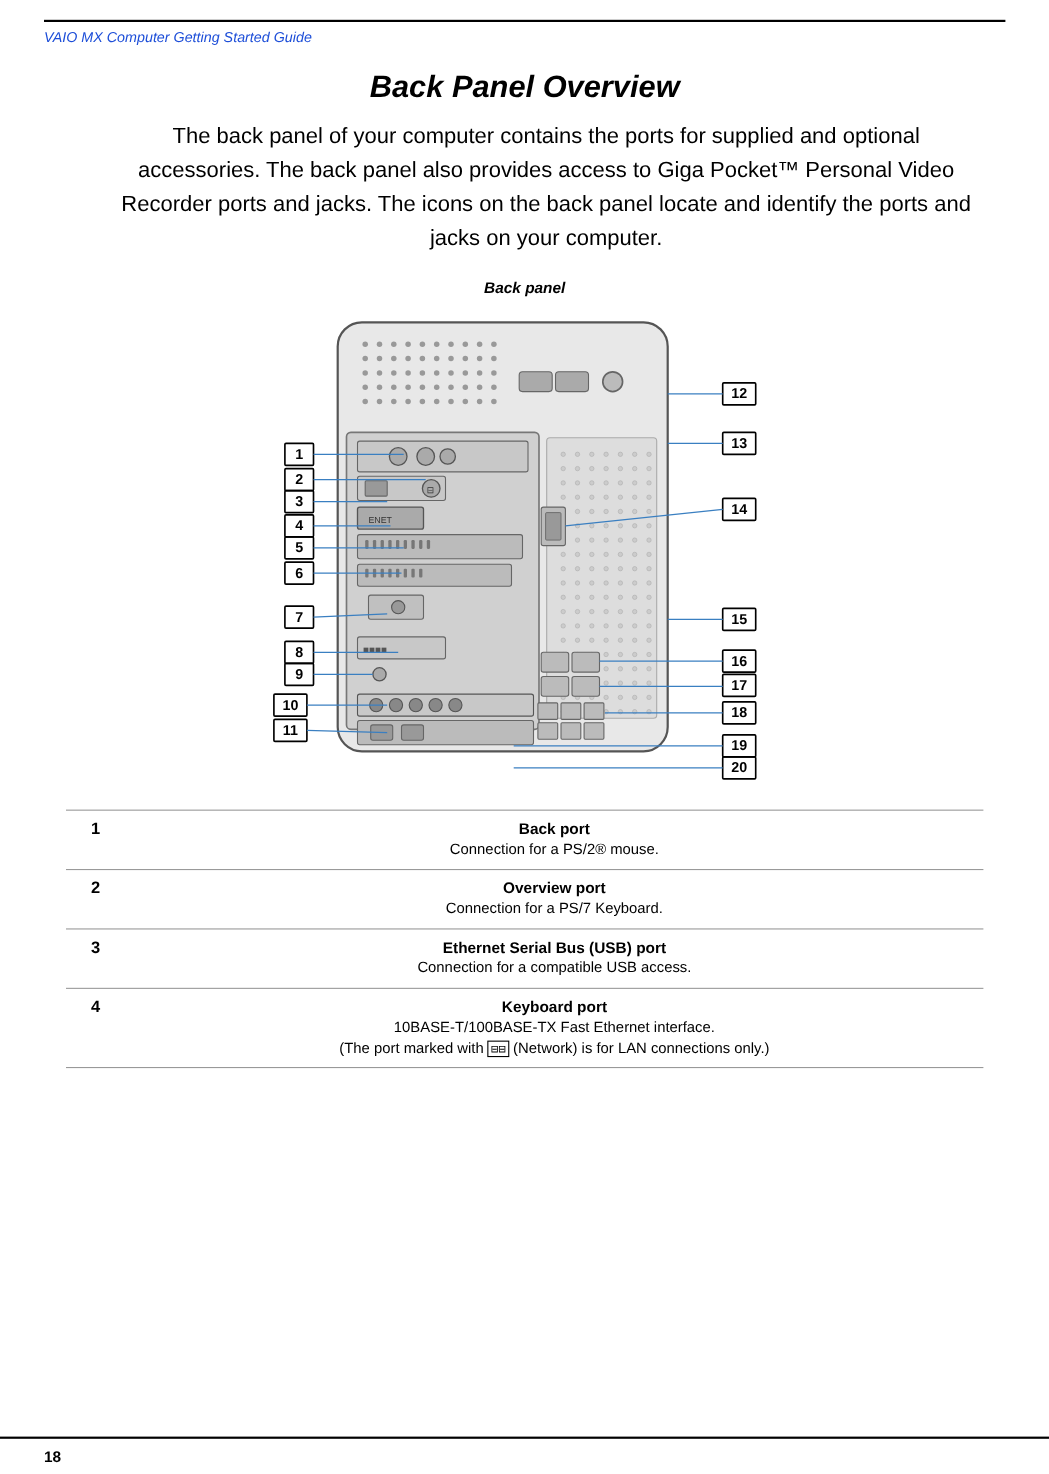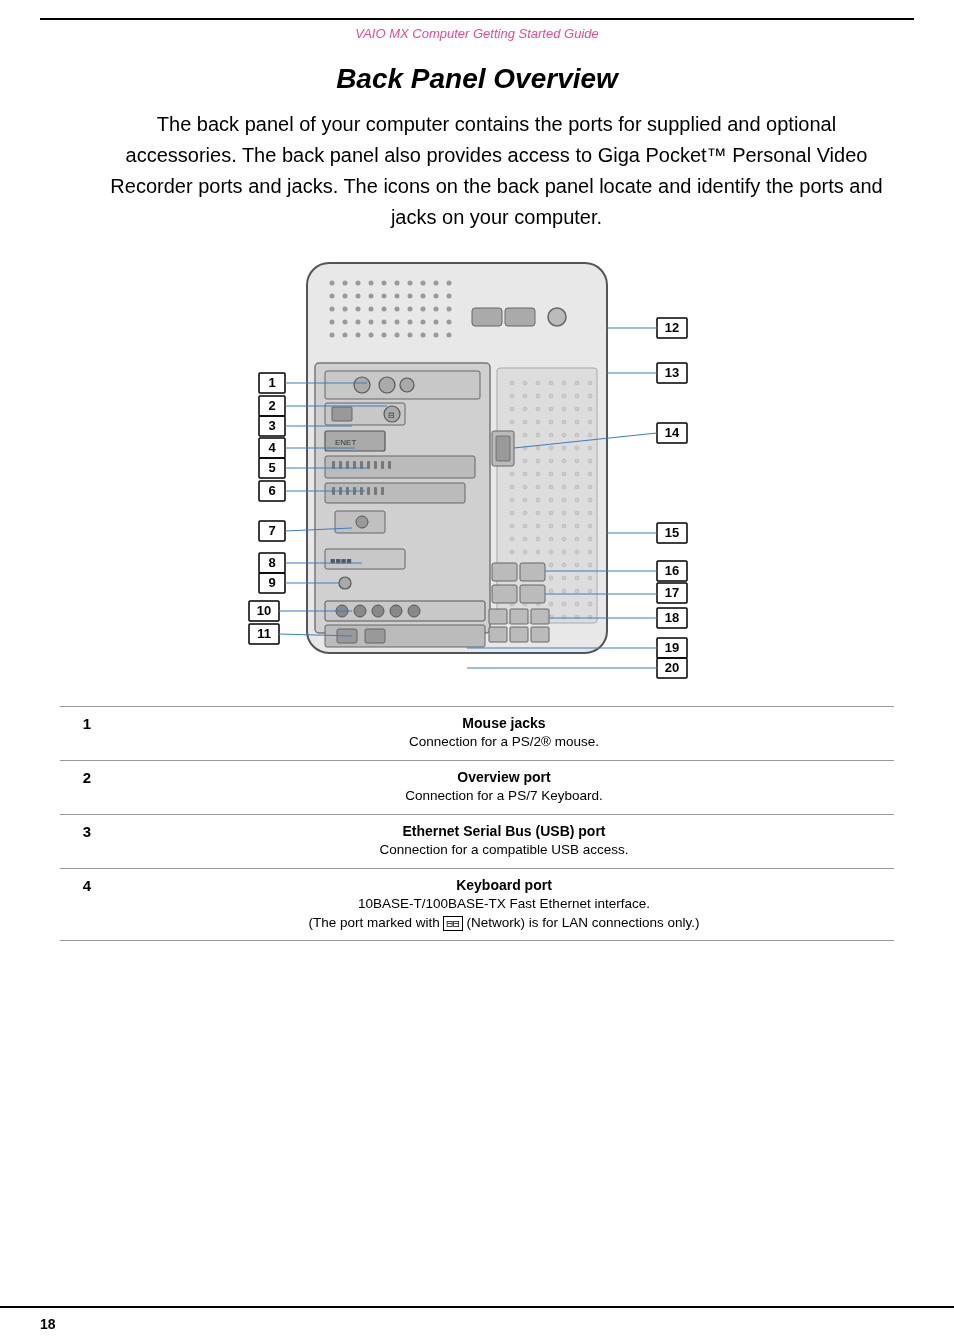--- a/index.html
+++ b/index.html
@@ -19,22 +19,21 @@
       flex-direction: column;
     }
     .top-border {
       border-top: 2px solid #000;
       margin: 18px 40px 0 40px;
     }
     .header {
       padding: 6px 40px 0 40px;
       font-style: italic;
       font-size: 13px;
-      color: #ec4899;
-      text-align: center;
+      color: #1d4ed8;
     }
     .content {
       padding: 0 60px;
       flex: 1;
       text-align: center;
     }
     .page-title {
       font-size: 28px;
       font-weight: bold;
       font-style: italic;
@@ -107,20 +106,21 @@
 <div class="page">
   <div class="top-border"></div>
   <div class="header">
     <span>VAIO MX Computer Getting Started Guide</span>
   </div>
 
   <div class="content">
     <h1 class="page-title">Back Panel Overview</h1>
     <p class="intro-text">The back panel of your computer contains the ports for supplied and optional accessories. The back panel also provides access to Giga Pocket™ Personal Video Recorder ports and jacks. The icons on the back panel locate and identify the ports and jacks on your computer.</p>
 
+    <p class="back-panel-label">Back panel</p>
 
     <div class="diagram-container">
       <svg width="580" height="435" viewBox="0 0 580 435" xmlns="http://www.w3.org/2000/svg" font-family="Arial, sans-serif" font-size="12">
 
         <rect x="120" y="10" width="300" height="390" rx="22" ry="22" fill="#e8e8e8" stroke="#555" stroke-width="2"></rect>
 
         <g fill="#999" stroke="none">
 
           <circle cx="145" cy="30" r="2.5"></circle> 
             <circle cx="158" cy="30" r="2.5"></circle> 
@@ -473,21 +473,21 @@
         <text x="485" y="419" text-anchor="middle" font-size="13" font-weight="bold" fill="#000">20</text>
         <line x1="280" y1="415" x2="470" y2="415" stroke="#3a7fc1" stroke-width="1.2"></line>
       </svg>
     </div>
 
     <table class="port-table">
       <tbody id="port-table-body">
       <tr>
             <td class="port-num">1</td>
             <td class="port-detail">
-              <span class="port-name">Mouse jacks</span>
+              <span class="port-name">Back port</span>
               <span class="port-desc">Connection for a PS/2® mouse.</span>
             </td>
           </tr>
           <tr>
             <td class="port-num">2</td>
             <td class="port-detail">
               <span class="port-name">Overview port</span>
               <span class="port-desc">Connection for a PS/7 Keyboard.</span>
             </td>
           </tr>

